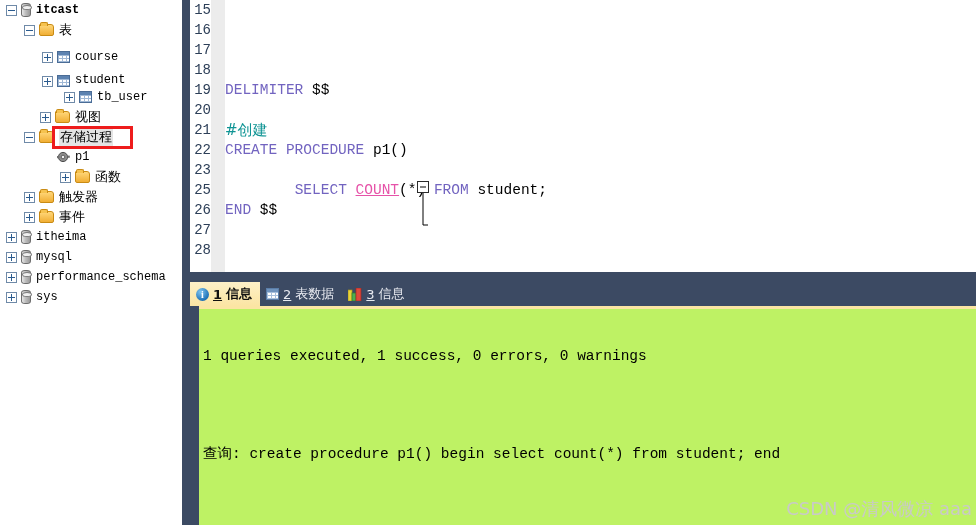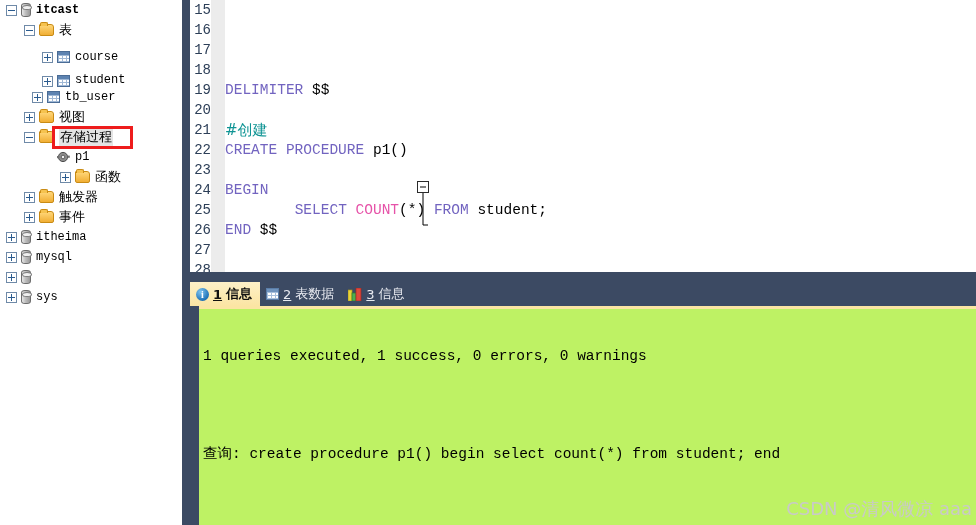--- a/index.html
+++ b/index.html
@@ -173,21 +173,21 @@
     flex: 0 0 21px;
     text-align: right;
     color: #2c3e57;
     font-family: "Liberation Mono", monospace;
     font-size: 14px;
     padding-left: 1px;
   }
   .lgut { width: 14px; flex: 0 0 14px; }
   .ltext { color: #000000; }
   .kw  { color: #7264c0; }
-  .fn  { color: #e652a8; }
+  .fn  { color: #e652a8; text-decoration: underline; }
   .cmt { color: #0f9494; font-family: "DejaVu Sans", sans-serif; font-size: 15px; }
   .plain { color: #000000; }
   
   #fold {
     position: absolute;
     left: 227px; top: 181px;
     width: 12px; height: 48px;
     pointer-events: none;
   }
 
@@ -312,26 +312,26 @@
       <div class="tree-row" style="padding-left: 42px; margin-top: 7px;">
         <span class="twisty plus"></span>
         <span class="ico ico-table"></span>
         <span class="label-mono">course</span>
       </div>
       <div class="tree-row" style="padding-left: 42px; align-items: flex-end;">
         <span class="twisty plus"></span>
         <span class="ico ico-table"></span>
         <span class="label-mono">student</span>
       </div>
-      <div class="tree-row" style="padding-left: 32px;">
+      <div class="tree-row" style="padding-left: 64px;">
         <span class="twisty plus"></span>
         <span class="ico ico-table"></span>
         <span class="label-mono">tb_user</span>
       </div>
-      <div class="tree-row" style="padding-left: 24px;">
+      <div class="tree-row" style="padding-left: 40px;">
         <span class="twisty plus"></span>
         <span class="ico ico-folder"></span>
         <span class="label-cn">视图</span>
       </div>
       <div class="tree-row" style="padding-left: 24px;">
         <span class="twisty"></span>
         <span class="ico ico-folder"></span>
         <span class="label-cn sel-hl">存储过程</span>
       </div>
       <div class="tree-row" style="padding-left: 42px;">
@@ -365,20 +365,21 @@
         <span class="label-mono">itheima</span>
       </div>
       <div class="tree-row" style="padding-left: 6px;">
         <span class="twisty plus"></span>
         <span class="ico ico-db"></span>
         <span class="label-mono">mysql</span>
       </div>
       <div class="tree-row" style="padding-left: 6px;">
         <span class="twisty plus"></span>
         <span class="ico ico-db"></span>
+        <span class="label-mono">performance_schema</span>
       </div>
       <div class="tree-row" style="padding-left: 6px;">
         <span class="twisty plus"></span>
         <span class="ico ico-db"></span>
         <span class="label-mono">sys</span>
       </div>
     </div>
   <div id="red-box"></div>
   <div id="sidebar-divider"></div>
 
@@ -387,21 +388,20 @@
     <div id="code-lines">
         <div class="code-line"><span class="lnum">15</span><span class="lgut"></span><span class="ltext"></span></div>
         <div class="code-line"><span class="lnum">16</span><span class="lgut"></span><span class="ltext"></span></div>
         <div class="code-line"><span class="lnum">17</span><span class="lgut"></span><span class="ltext"></span></div>
         <div class="code-line"><span class="lnum">18</span><span class="lgut"></span><span class="ltext"></span></div>
         <div class="code-line"><span class="lnum">19</span><span class="lgut"></span><span class="ltext"><span class="kw">DELIMITER</span><span class="plain"> </span><span class="plain">$$</span></span></div>
         <div class="code-line"><span class="lnum">20</span><span class="lgut"></span><span class="ltext"></span></div>
         <div class="code-line"><span class="lnum">21</span><span class="lgut"></span><span class="ltext"><span class="cmt">#创建</span></span></div>
         <div class="code-line"><span class="lnum">22</span><span class="lgut"></span><span class="ltext"><span class="kw">CREATE PROCEDURE</span><span class="plain"> p1()</span></span></div>
         <div class="code-line"><span class="lnum">23</span><span class="lgut"></span><span class="ltext"></span></div>
-        <div class="code-line"><span class="lnum">24</span><span class="lgut"></span><span class="ltext"><span class="kw">BEGIN</span></span></div>
         <div class="code-line"><span class="lnum">25</span><span class="lgut"></span><span class="ltext"><span class="plain">        </span><span class="kw">SELECT</span><span class="plain"> </span><span class="fn">COUNT</span><span class="plain">(*) </span><span class="kw">FROM</span><span class="plain"> student;</span></span></div>
         <div class="code-line"><span class="lnum">26</span><span class="lgut"></span><span class="ltext"><span class="kw">END</span><span class="plain"> $$</span></span></div>
         <div class="code-line"><span class="lnum">27</span><span class="lgut"></span><span class="ltext"></span></div>
         <div class="code-line"><span class="lnum">28</span><span class="lgut"></span><span class="ltext"></span></div>
       </div>
     <div id="fold">
       <svg width="12" height="48" viewBox="0 0 12 48">
         <rect x="0.5" y="0.5" width="11" height="11" fill="#ffffff" stroke="#2b2b2b"></rect>
         <line x1="3" y1="6" x2="9" y2="6" stroke="#000000" stroke-width="1"></line>
         <line x1="6" y1="12" x2="6" y2="44" stroke="#000000" stroke-width="1"></line>

